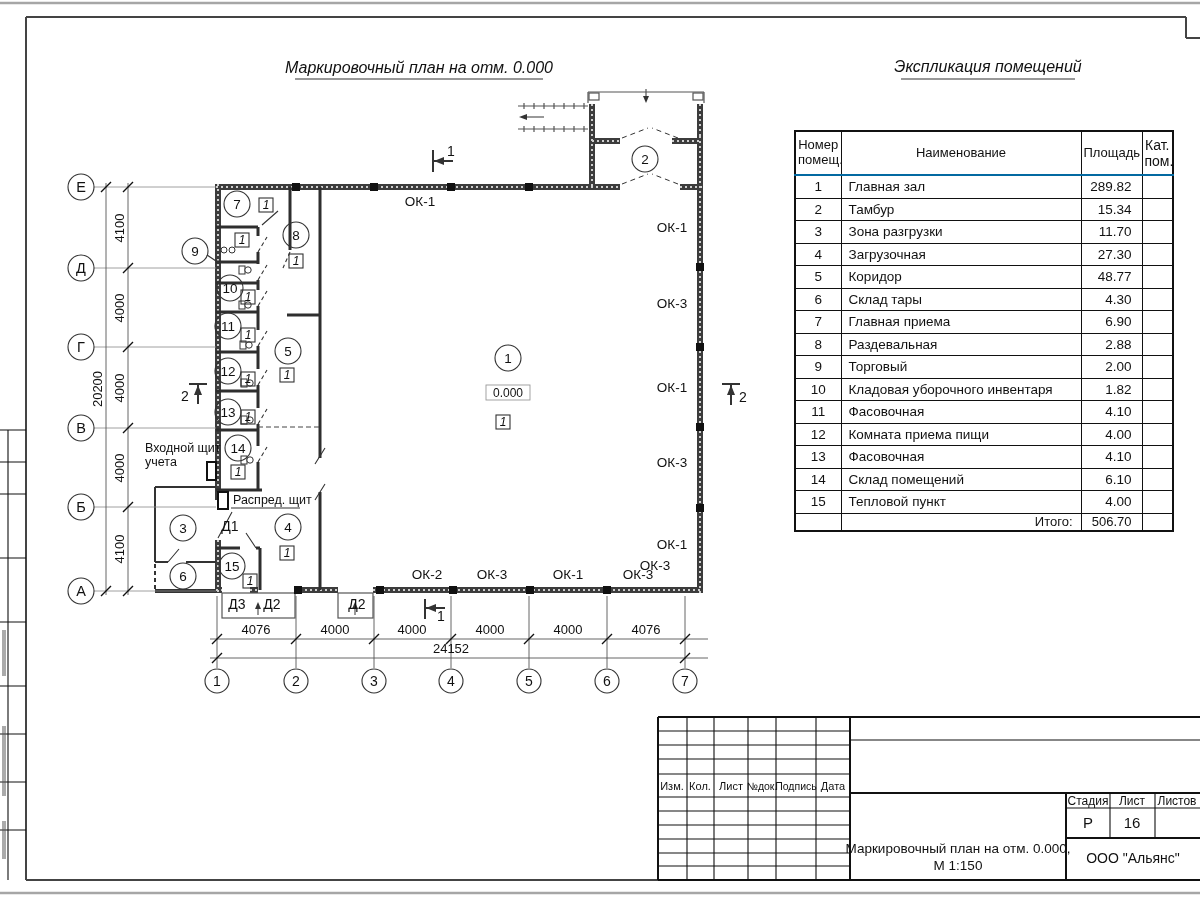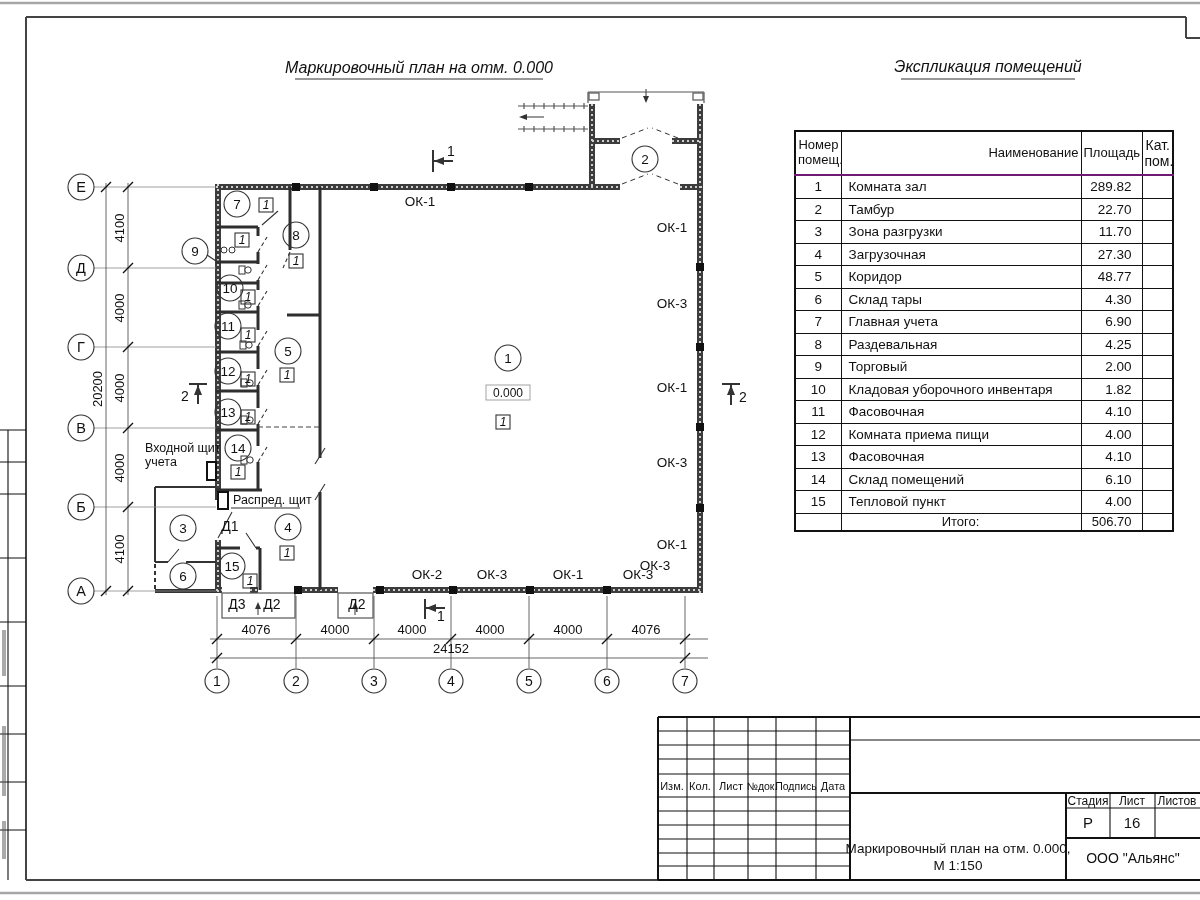--- a/index.html
+++ b/index.html
@@ -28,23 +28,23 @@
   
   .expl{position:absolute;left:794px;top:130px;width:378px;}
   .expl table{border-collapse:collapse;width:100%;table-layout:fixed;border:2px solid #111;}
   .expl th,.expl td{border:1px solid #111;font-weight:normal;overflow:hidden;}
   .expl th{font-size:13px;line-height:1.15;height:42px;text-align:center;padding:0 2px;}
   .expl th.cat{font-size:14px;border-radius:7px;}
   .expl td{height:21.5px;font-size:13.5px;padding:0;}
   .expl td.num{text-align:center;}
   .expl td.name{text-align:left;padding-left:7px;}
   .expl td.area{text-align:right;padding-right:10px;}
-  .expl tr.hdr th{border-bottom:2px solid #701a75;text-align:right;}
+  .expl tr.hdr th{border-bottom:2px solid #0369a1;}
   .expl tr.total td{height:16px;font-size:13px;}
-  .expl tr.total td.name{text-align:center;padding-right:8px;}
+  .expl tr.total td.name{text-align:right;padding-right:8px;}
 </style>
 </head>
 <body>
 
 <svg width="1200" height="900" viewBox="0 0 1200 900">
 
   <g>
     <path class="gray" d="M0,3 H1200 M0,893 H1200"></path>
   </g>
 
@@ -465,28 +465,28 @@
       <tr class="hdr">
         <th>Номер помещ.</th>
         <th>Наименование</th>
         <th>Площадь</th>
         <th class="cat">Кат. пом.</th>
       </tr>
     </thead>
     <tbody>
       <tr>
           <td class="num">1</td>
-          <td class="name">Комната зал</td>
+          <td class="name">Главная зал</td>
           <td class="area">289.82</td>
           <td></td>
         </tr>
       <tr>
           <td class="num">2</td>
           <td class="name">Тамбур</td>
-          <td class="area">22.70</td>
+          <td class="area">15.34</td>
           <td></td>
         </tr>
       <tr>
           <td class="num">3</td>
           <td class="name">Зона разгрузки</td>
           <td class="area">11.70</td>
           <td></td>
         </tr>
       <tr>
           <td class="num">4</td>
@@ -501,28 +501,28 @@
           <td></td>
         </tr>
       <tr>
           <td class="num">6</td>
           <td class="name">Склад тары</td>
           <td class="area">4.30</td>
           <td></td>
         </tr>
       <tr>
           <td class="num">7</td>
-          <td class="name">Главная учета</td>
+          <td class="name">Главная приема</td>
           <td class="area">6.90</td>
           <td></td>
         </tr>
       <tr>
           <td class="num">8</td>
           <td class="name">Раздевальная</td>
-          <td class="area">4.25</td>
+          <td class="area">2.88</td>
           <td></td>
         </tr>
       <tr>
           <td class="num">9</td>
           <td class="name">Торговый</td>
           <td class="area">2.00</td>
           <td></td>
         </tr>
       <tr>
           <td class="num">10</td>

